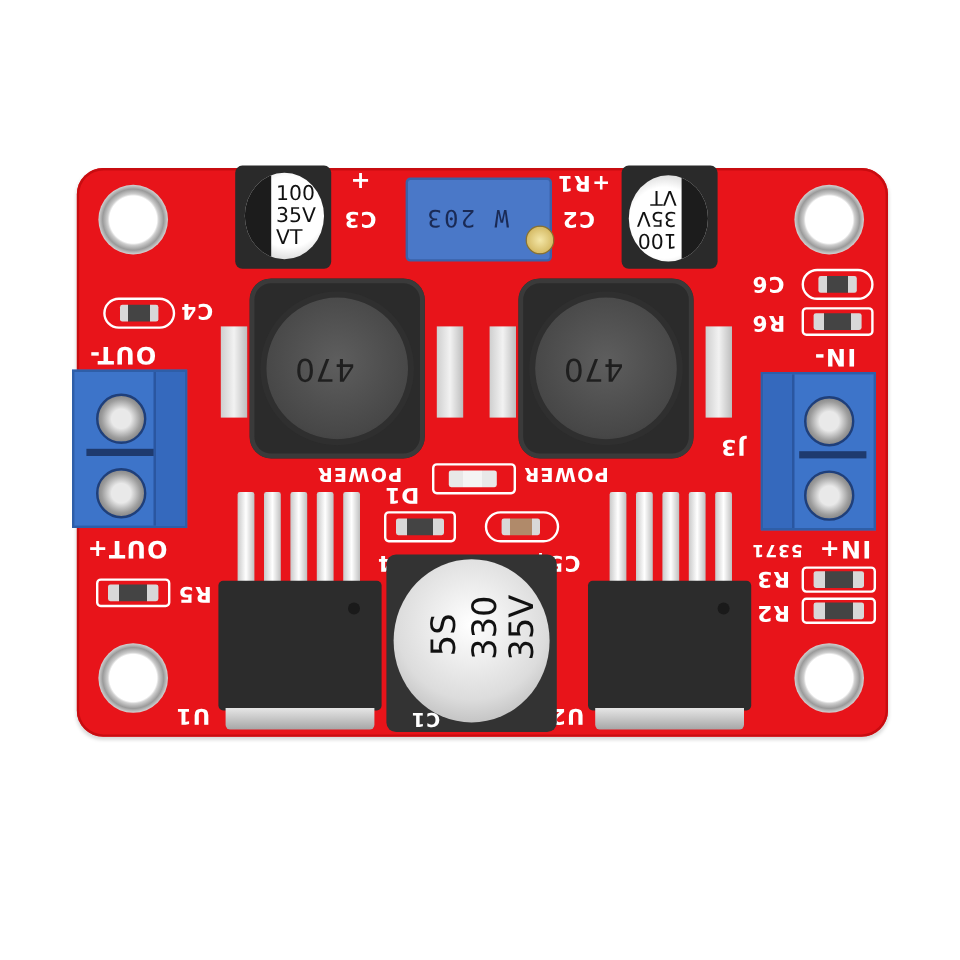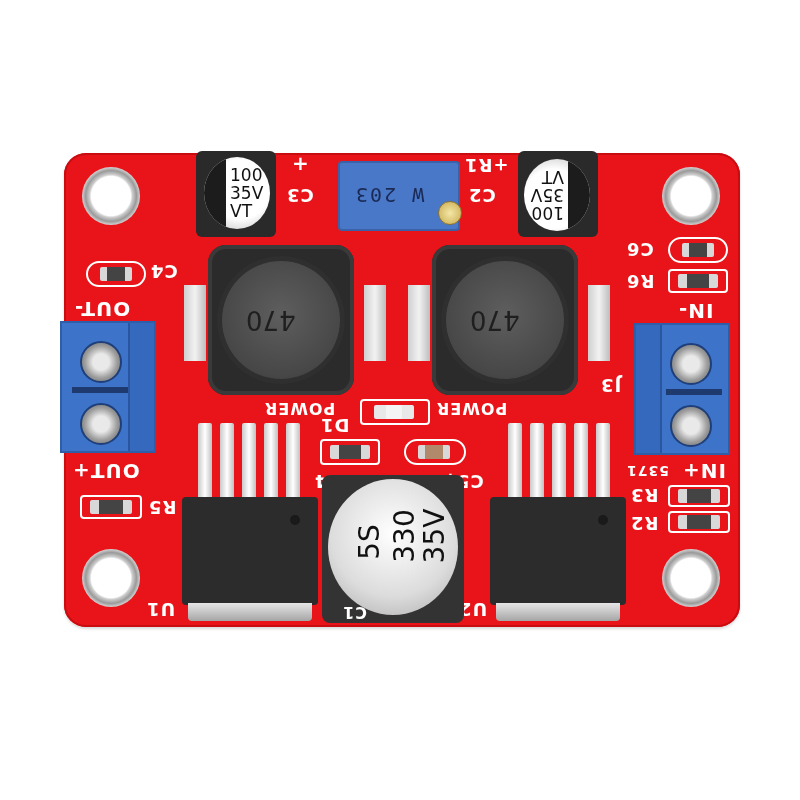--- a/index.html
+++ b/index.html
@@ -1,20 +1,20 @@
 <!DOCTYPE html>
 <html><head>
   <meta charset="utf-8">
   <style>
     * { box-sizing: border-box; margin: 0; padding: 0; }
     html, body { width: 800px; height: 800px; background: #ffffff; overflow: hidden; }
     body { position: relative; font-family: "Liberation Sans", sans-serif; }
 
     .board {
-      position: absolute; left: 64px; top: 153px; width: 676px; height: 474px;
+      position: absolute; left: 64px; top: 140px; width: 676px; height: 474px;
       background: #e8141a; border-radius: 22px;
       box-shadow: inset 0 0 0 2px #c80c10, 0 2px 3px rgba(0,0,0,0.15);
     }
     .silk { position: absolute; color: #ffffff; font-weight: bold; font-family: "DejaVu Sans", sans-serif; letter-spacing: 1px; white-space: nowrap; }
     .flip { transform: rotate(180deg); }
 
     .hole {
       position: absolute; width: 58px; height: 58px; border-radius: 50%;
       background: radial-gradient(circle, #ffffff 0 48%, #cfcfcf 52%, #9a9a9a 62%, #dcdcdc 72%, #8c8c8c 80%, #c8161a 86%);
     }

